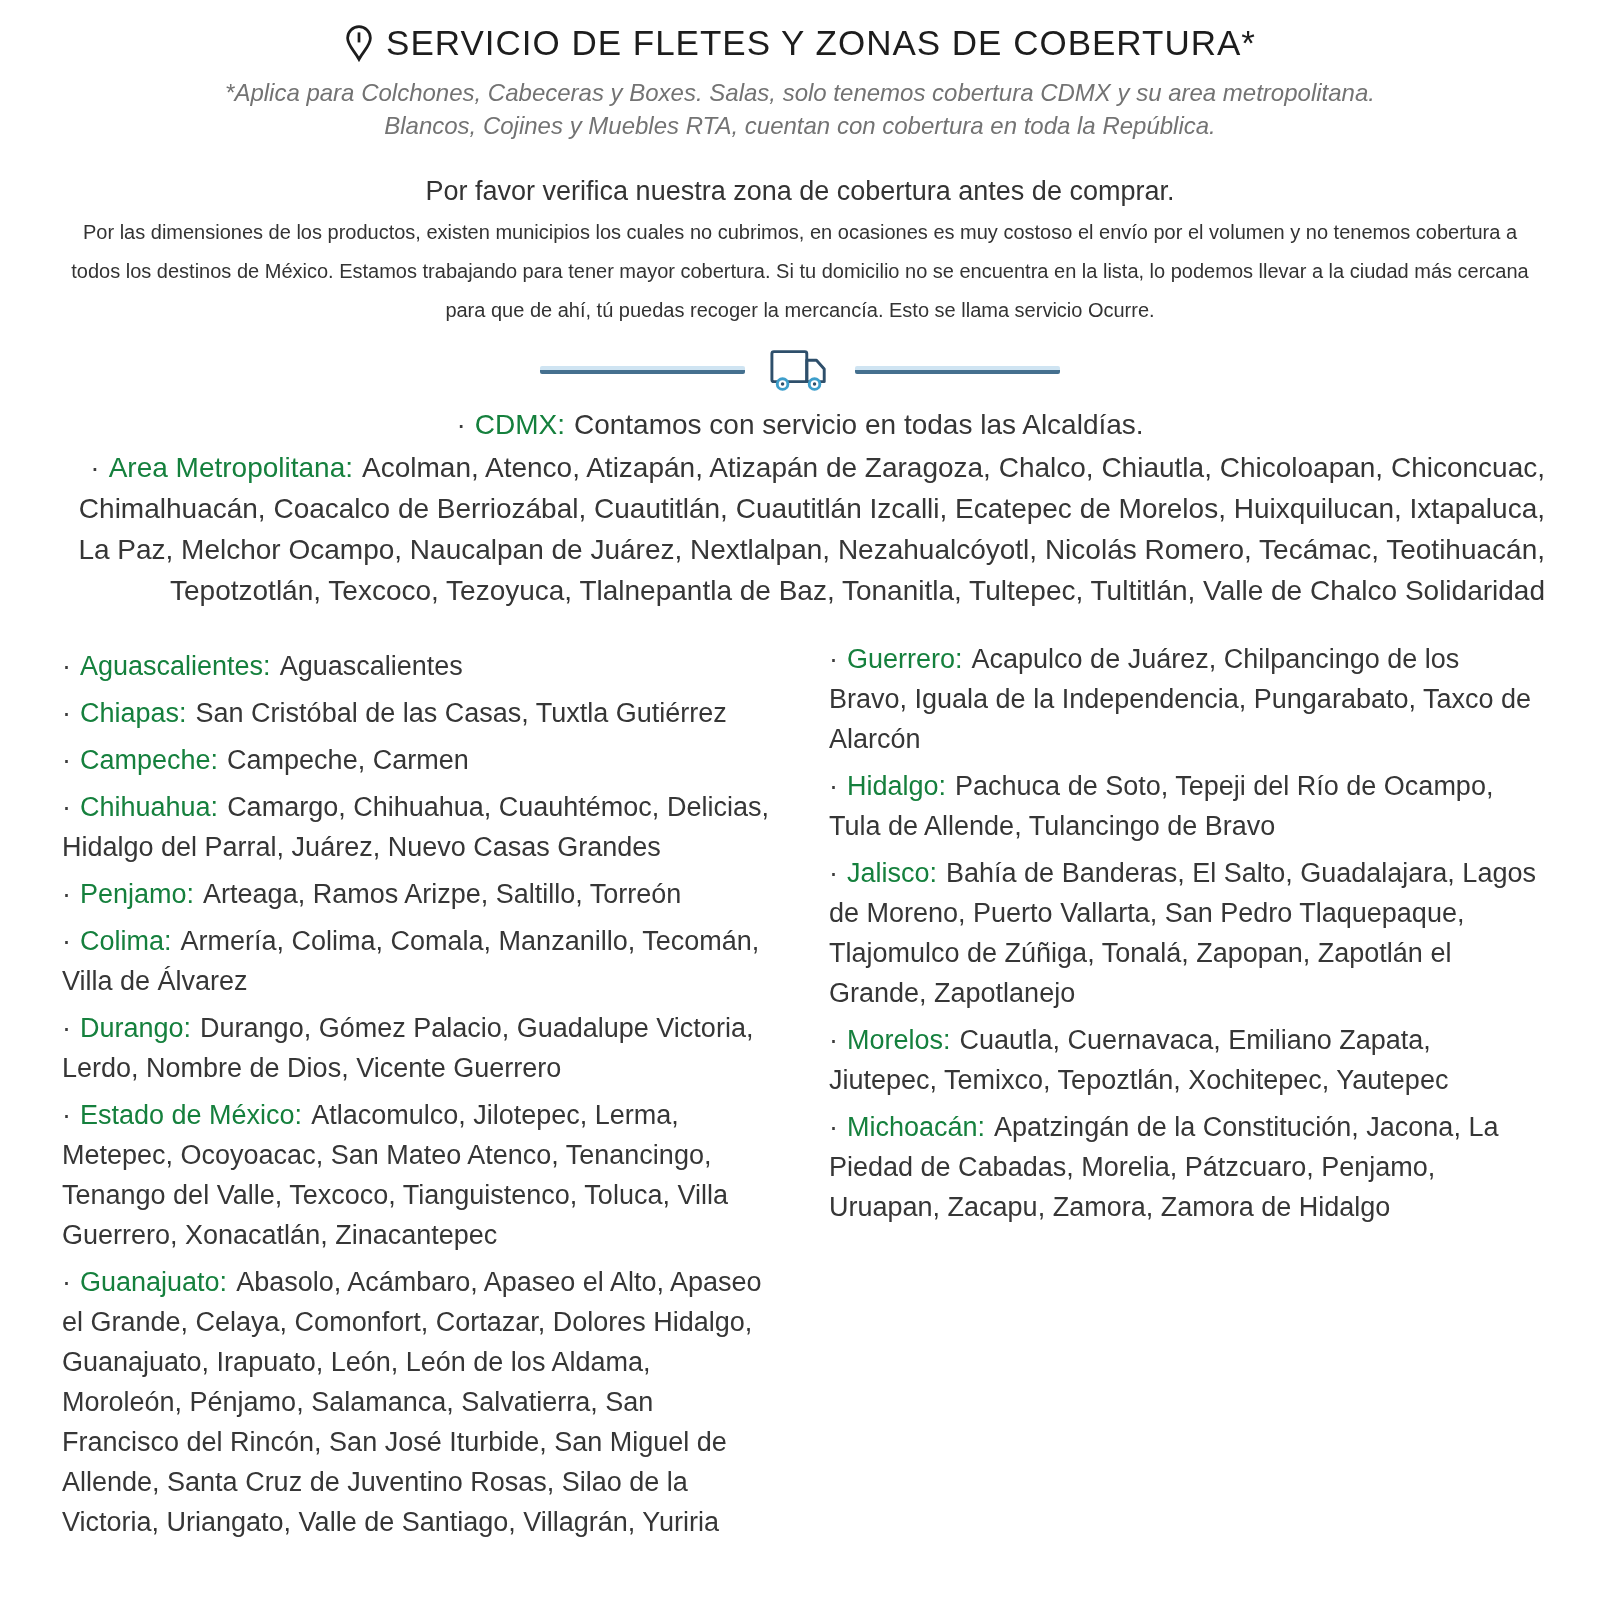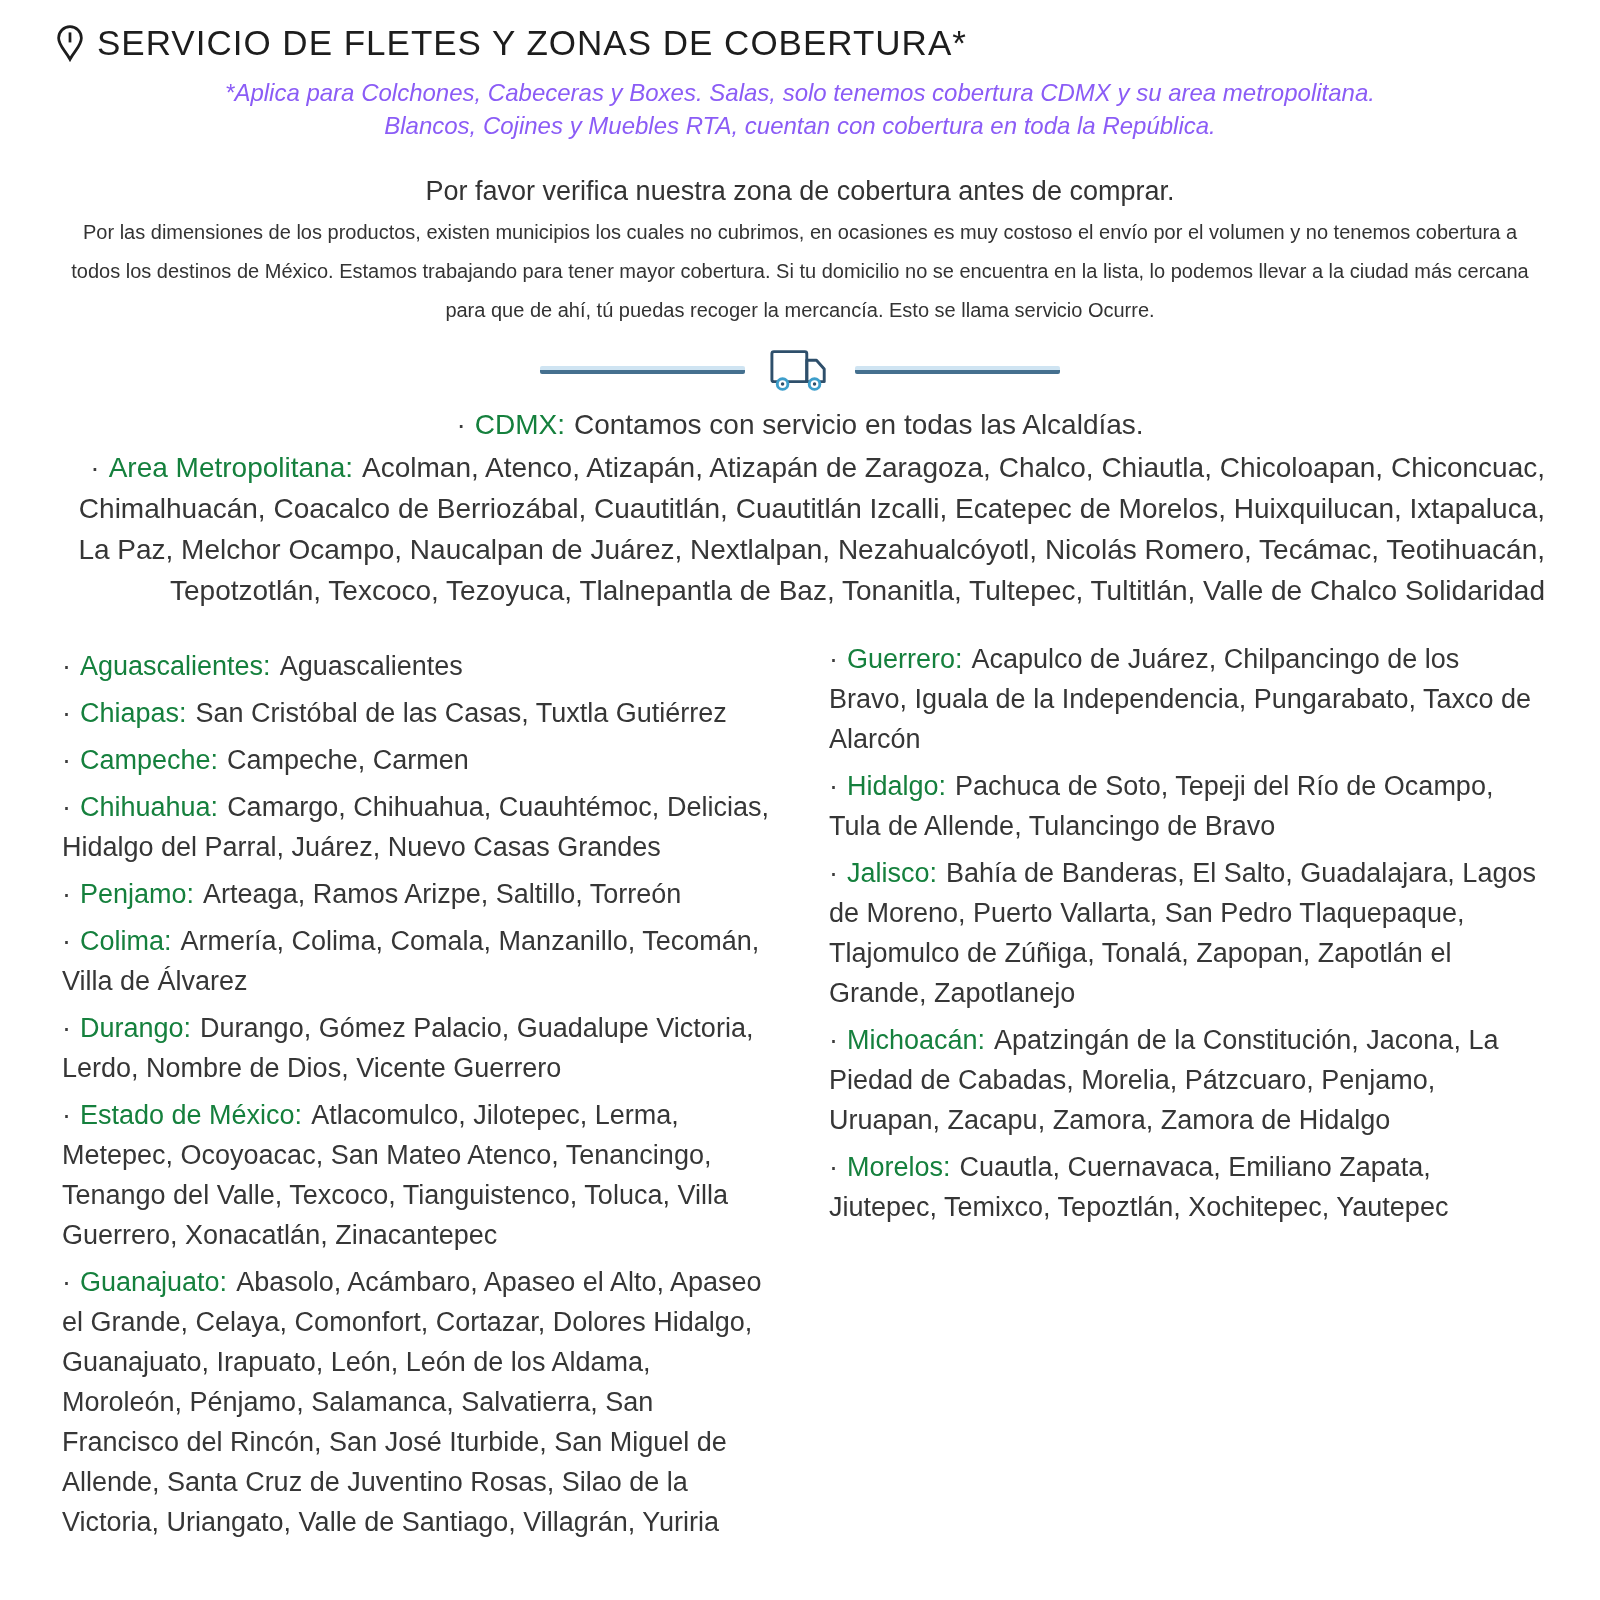--- a/index.html
+++ b/index.html
@@ -5,39 +5,39 @@
   html, body { margin: 0; padding: 0; background: #ffffff; }
   body {
     width: 1600px;
     font-family: "Liberation Sans", sans-serif;
     color: #363636;
     -webkit-font-smoothing: antialiased;
   }
   .page { padding: 22px 55px 30px 55px; }
 
   
-  .title-row { display: flex; justify-content: flex-start; align-items: center; gap: 12px; }
+  .title-row { display: flex; justify-content: center; align-items: center; gap: 12px; }
   .title-row h1 {
     margin: 0;
     font-size: 35px;
     font-weight: 400;
     letter-spacing: 1px;
     color: #1d1d1d;
     white-space: nowrap;
   }
   .pin-icon { flex: 0 0 auto; margin-top: 2px; }
 
   
   .subtitle {
     margin: 12px 0 12px 0;
     text-align: center;
     font-style: italic;
     font-size: 24px;
     line-height: 33px;
-    color: #8b5cf6;
+    color: #737373;
   }
 
   
   .lead {
     margin: 30px 0 0 0;
     text-align: center;
     font-size: 27px;
     line-height: 39px;
     color: #333333;
   }
@@ -127,17 +127,17 @@
     <p class="entry"><span class="bullet">·</span><span class="state-label">Campeche:</span><span>Campeche, Carmen</span></p>
     <p class="entry"><span class="bullet">·</span><span class="state-label">Chihuahua:</span><span>Camargo, Chihuahua, Cuauhtémoc, Delicias, Hidalgo del Parral, Juárez, Nuevo Casas Grandes</span></p>
     <p class="entry"><span class="bullet">·</span><span class="state-label">Penjamo:</span><span>Arteaga, Ramos Arizpe, Saltillo, Torreón</span></p>
     <p class="entry"><span class="bullet">·</span><span class="state-label">Colima:</span><span>Armería, Colima, Comala, Manzanillo, Tecomán, Villa de Álvarez</span></p>
     <p class="entry"><span class="bullet">·</span><span class="state-label">Durango:</span><span>Durango, Gómez Palacio, Guadalupe Victoria, Lerdo, Nombre de Dios, Vicente Guerrero</span></p>
     <p class="entry"><span class="bullet">·</span><span class="state-label">Estado de México:</span><span>Atlacomulco, Jilotepec, Lerma, Metepec, Ocoyoacac, San Mateo Atenco, Tenancingo, Tenango del Valle, Texcoco, Tianguistenco, Toluca, Villa Guerrero, Xonacatlán, Zinacantepec</span></p>
     <p class="entry"><span class="bullet">·</span><span class="state-label">Guanajuato:</span><span>Abasolo, Acámbaro, Apaseo el Alto, Apaseo el Grande, Celaya, Comonfort, Cortazar, Dolores Hidalgo, Guanajuato, Irapuato, León, León de los Aldama, Moroleón, Pénjamo, Salamanca, Salvatierra, San Francisco del Rincón, San José Iturbide, San Miguel de Allende, Santa Cruz de Juventino Rosas, Silao de la Victoria, Uriangato, Valle de Santiago, Villagrán, Yuriria</span></p>
     <p class="entry"><span class="bullet">·</span><span class="state-label">Guerrero:</span><span>Acapulco de Juárez, Chilpancingo de los Bravo, Iguala de la Independencia, Pungaraba­to, Taxco de Alarcón</span></p>
     <p class="entry"><span class="bullet">·</span><span class="state-label">Hidalgo:</span><span>Pachuca de Soto, Tepeji del Río de Ocampo, Tula de Allende, Tulancingo de Bravo</span></p>
     <p class="entry"><span class="bullet">·</span><span class="state-label">Jalisco:</span><span>Bahía de Banderas, El Salto, Guadalajara, Lagos de Moreno, Puerto Vallarta, San Pedro Tlaquepaque, Tlajomulco de Zúñiga, Tonalá, Zapopan, Zapotlán el Grande, Zapotlanejo</span></p>
+    <p class="entry"><span class="bullet">·</span><span class="state-label">Morelos:</span><span>Cuautla, Cuernavaca, Emiliano Zapata, Jiutepec, Temixco, Tepoztlán, Xochitepec, Yautepec</span></p>
     <p class="entry"><span class="bullet">·</span><span class="state-label">Michoacán:</span><span>Apatzingán de la Constitución, Jacona, La Piedad de Cabadas, Morelia, Pátzcuaro, Penjamo, Uruapan, Zacapu, Zamora, Zamora de Hidalgo</span></p>
-    <p class="entry"><span class="bullet">·</span><span class="state-label">Morelos:</span><span>Cuautla, Cuernavaca, Emiliano Zapata, Jiutepec, Temixco, Tepoztlán, Xochitepec, Yautepec</span></p>
   </div>
 
 </div>
 
 </body></html>

